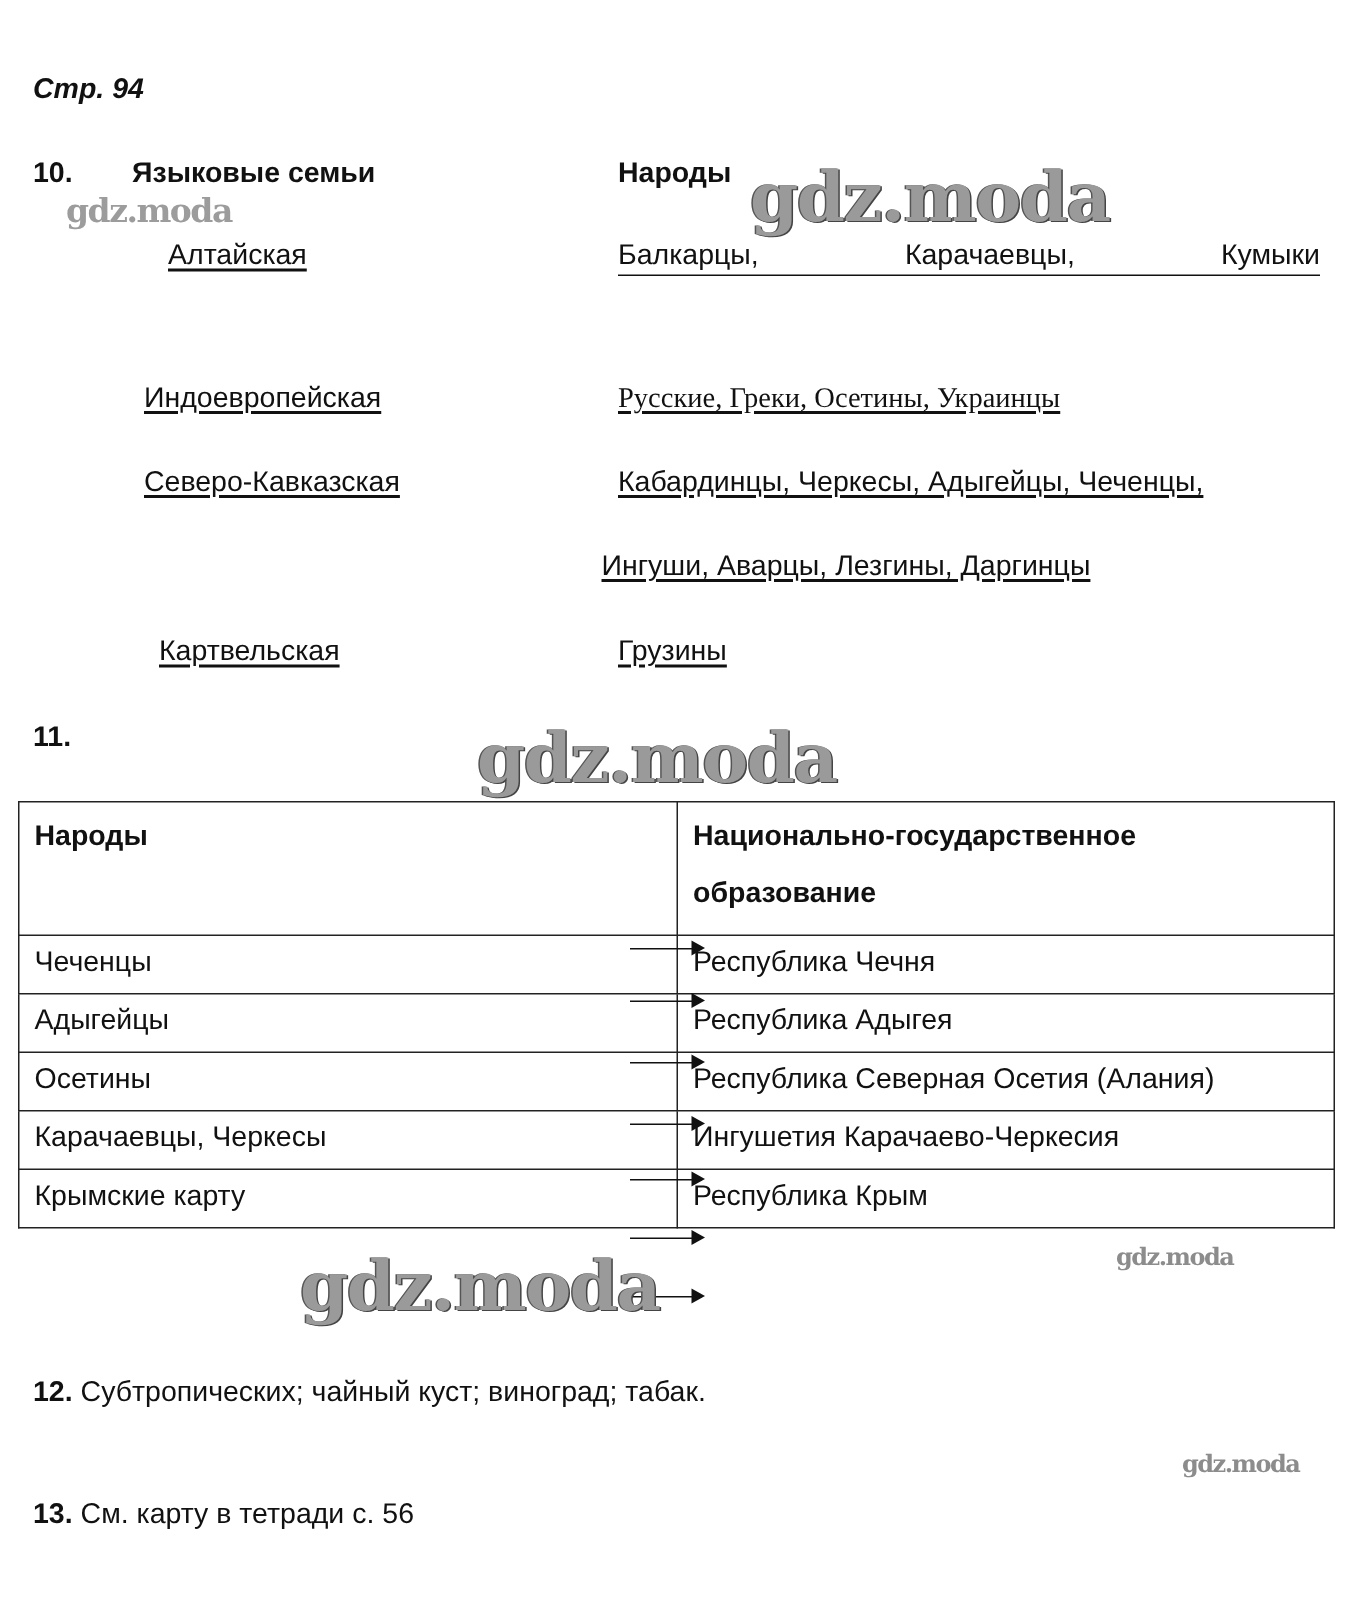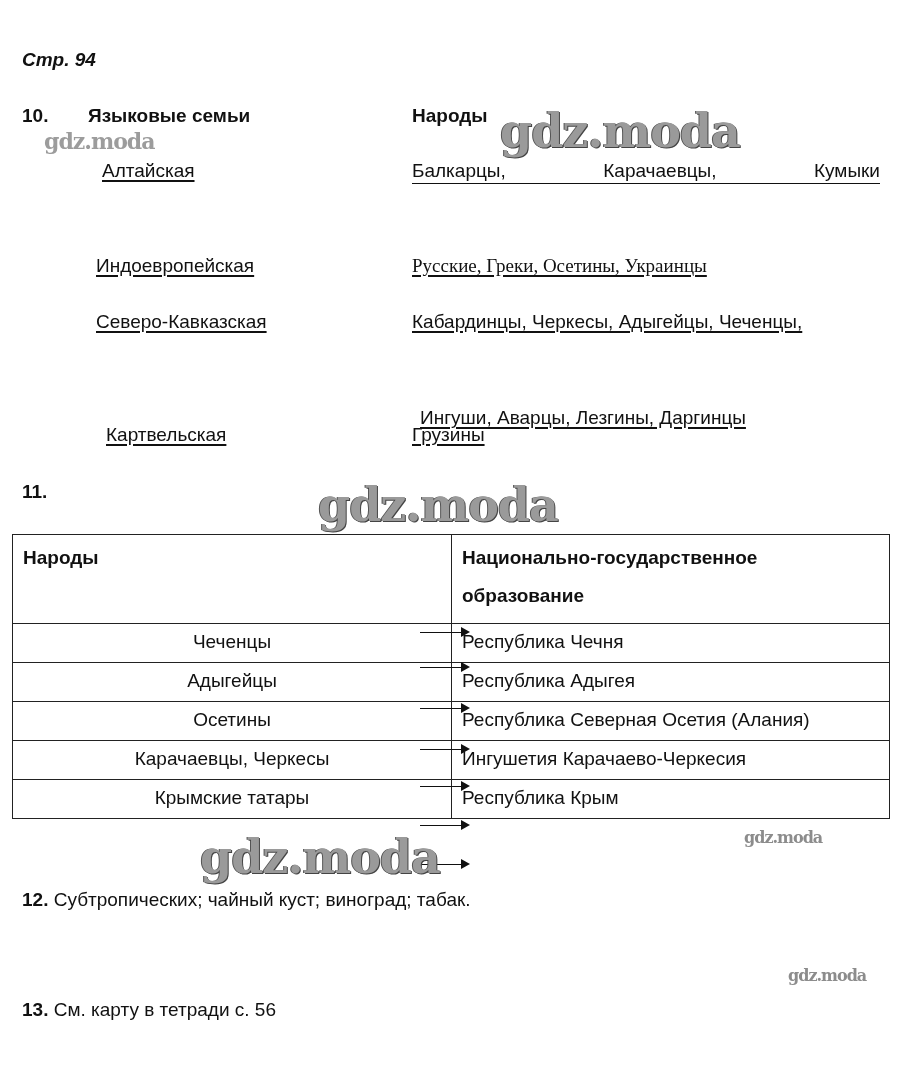--- a/index.html
+++ b/index.html
@@ -22,21 +22,21 @@
   .wm-tiny { font-size: 16px; color: #8c8c8c; text-shadow: none; }
 
   table.t11 {
     position: absolute; left: 12px; top: 534px; width: 878px;
     border-collapse: collapse; font-size: 19px;
   }
   table.t11 td {
     border: 1px solid #222; vertical-align: top; padding: 6px 10px 8px 10px;
     height: 24px; line-height: 24px;
   }
-  table.t11 td.c1 { width: 418px; text-align: center; }
+  table.t11 td.c1 { width: 418px; }
   table.t11 td.c2 { padding-left: 10px; }
   table.t11 th {
     border: 1px solid #222; text-align: left; vertical-align: top;
     padding: 4px 10px 8px 10px; line-height: 38px; font-size: 19px;
   }
   .arrow {
     position: absolute; height: 1px; background: #111;
   }
   .arrow::after {
     content: ""; position: absolute; right: -2px; top: -5px;
@@ -53,33 +53,33 @@
 
 <div class="abs bold t19" style="left:22px; top:49px;font-style:italic;">Стр. 94</div>
 
 <div class="abs bold t19" style="left:22px; top:105px;">10.</div>
 <div class="abs bold t19" style="left:88px; top:105px;">Языковые семьи</div>
 <div class="abs bold t19" style="left:412px; top:105px;">Народы</div>
 
 <div class="wm wm-small" style="left:44px; top:128px;">gdz.moda</div>
 <div class="wm wm-big" style="left:500px; top:104px;">gdz.moda</div>
 
-<div class="abs t19 u" style="left:102px; top:160px;">Алтайская</div>
+<div class="abs t19 u" style="left:112px; top:160px;">Алтайская</div>
 <div class="justify-row">
   <span>Балкарцы,</span>
   <span>Карачаевцы,</span>
   <span>Кумыки</span>
 </div>
 
 <div class="abs t19 u" style="left:96px; top:255px;">Индоевропейская</div>
 <div class="abs t19 u" style="left:412px; top:255px;font-family:Liberation Serif, serif;">Русские, Греки, Осетины, Украинцы</div>
 
 <div class="abs t19 u" style="left:96px; top:311px;">Северо-Кавказская</div>
 <div class="abs t19 u" style="left:412px; top:311px;">Кабардинцы, Черкесы, Адыгейцы, Чеченцы,</div>
-<div class="abs t19 u" style="left:420px; top:367px;margin-top:40px;">Ингуши, Аварцы, Лезгины, Даргинцы</div>
+<div class="abs t19 u" style="left:401px; top:367px;">Ингуши, Аварцы, Лезгины, Даргинцы</div>
 
 <div class="abs t19 u" style="left:106px; top:424px;">Картвельская</div>
 <div class="abs t19 u" style="left:412px; top:424px;">Грузины</div>
 
 <div class="abs bold t19" style="left:22px; top:481px;">11.</div>
 <div class="wm wm-big" style="left:318px; top:478px;">gdz.moda</div>
 
 <table class="t11">
   <tbody>
       <tr>
@@ -99,38 +99,38 @@
   </tr>
   <tr>
     <td class="c1">Осетины</td>
     <td class="c2">Республика Северная Осетия (Алания)</td>
   </tr>
   <tr>
     <td class="c1">Карачаевцы, Черкесы</td>
     <td class="c2">Ингушетия Карачаево-Черкесия</td>
   </tr>
   <tr>
-    <td class="c1">Крымские татары</td>
+    <td class="c1">Крымские карту</td>
     <td class="c2">Республика Крым</td>
   </tr>
 </tbody>
   </table>
 
 <div class="arrow" style="left:420px; top:632px; width:48px;"></div>
 <div class="arrow" style="left:420px; top:667px; width:48px;"></div>
 <div class="arrow" style="left:420px; top:708px; width:48px;"></div>
 <div class="arrow" style="left:420px; top:749px; width:48px;"></div>
 <div class="arrow" style="left:420px; top:786px; width:48px;"></div>
 <div class="arrow" style="left:420px; top:825px; width:48px;"></div>
 <div class="arrow" style="left:420px; top:864px; width:48px;"></div>
 
 <div class="wm wm-big" style="left:200px; top:830px;">gdz.moda</div>
 <div class="wm wm-tiny" style="left:744px; top:828px;">gdz.moda</div>
 
-<div class="abs t19" style="left:22px; top:889px;">
+<div class="abs t19" style="left:22px; top:918px;">
   <span class="bold">12.</span>
   <span>Субтропических; чайный куст; виноград; табак.</span>
 </div>
 <div class="wm wm-tiny" style="left:788px; top:966px;">gdz.moda</div>
 
 <div class="abs t19" style="left:22px; top:999px;">
   <span class="bold">13.</span>
   <span>См. карту в тетради с. 56</span>
 </div>
 

